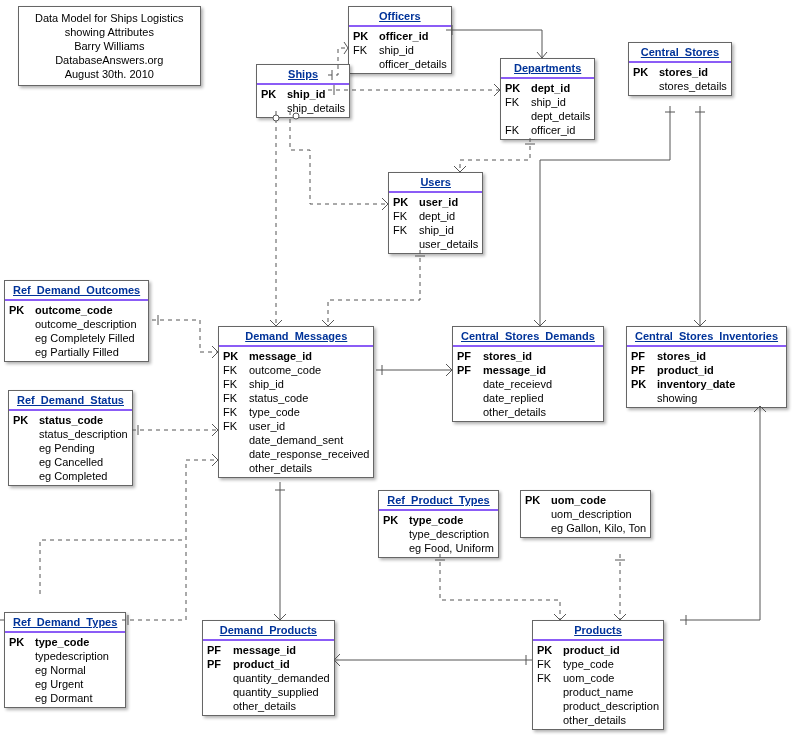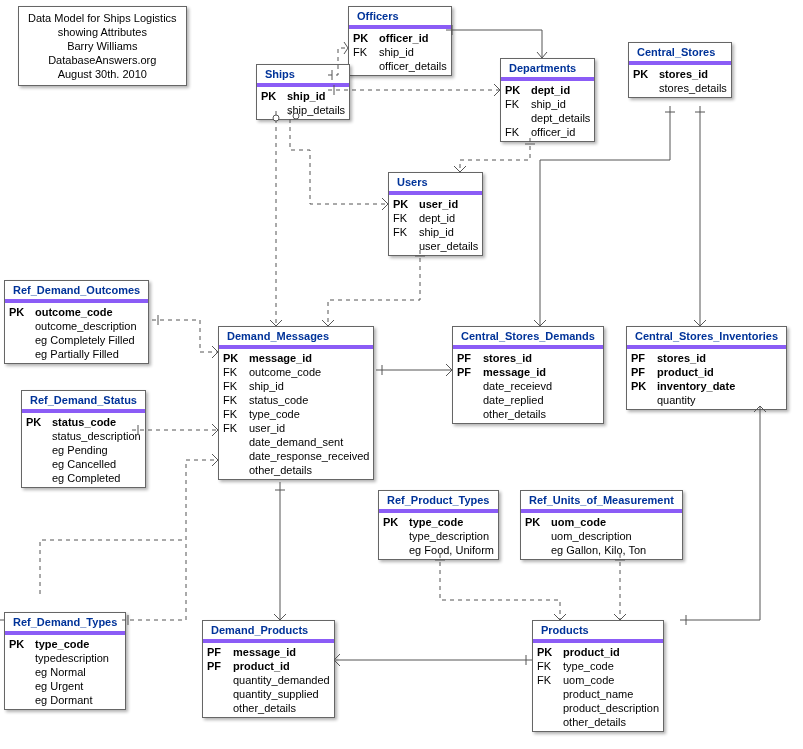--- a/index.html
+++ b/index.html
@@ -1,24 +1,24 @@
 <!DOCTYPE html>
 <html><head>
 <meta charset="utf-8">
 <style>
 body{margin:0;font-family:Arial,sans-serif;font-size:11px;background:#fff;color:#000;width:803px;height:749px;position:relative}
 .entity{position:absolute;border:1px solid #666;background:#fff;box-shadow:2px 2px 3px rgba(0,0,0,0.3)}
-.entity-title{font-weight:bold;color:#003399;padding:3px 8px;border-bottom:4px solid #8b5cf6;white-space:nowrap}
+.entity-title{font-weight:bold;color:#003399;text-align:center;padding:3px 8px;border-bottom:2px solid #8b5cf6;text-decoration:underline;white-space:nowrap}
 .entity-body{padding:2px 0}
 .row{display:flex;padding:0 4px;line-height:14px;white-space:nowrap}
 .keycol{width:24px;font-weight:bold;text-align:left}
 .keycol.fk{font-weight:normal}
 .attr{padding-left:2px}
 .pk{font-weight:bold}
-.infobox{position:absolute;border:1px solid #666;background:#fff;box-shadow:2px 2px 3px rgba(0,0,0,0.3);padding:4px 9px;text-align:center;line-height:14px}
+.infobox{position:absolute;border:1px solid #666;background:#fff;box-shadow:2px 2px 3px rgba(0,0,0,0.3);padding:4px 16px;text-align:center;line-height:14px}
 svg{position:absolute;top:0;left:0;pointer-events:none}
 line,polyline{stroke:#555;stroke-width:1;fill:none}
 .dashed{stroke-dasharray:4,4}
 </style>
 </head>
 <body>
 
 <div class="infobox" style="left:18px;top:6px">
   <div>Data Model for Ships Logistics</div>
   <div>showing Attributes</div>
@@ -209,25 +209,25 @@
       <div class="row">
         <div class="keycol">PF</div>
         <div class="attr pk">product_id</div>
       </div>
       <div class="row">
         <div class="keycol">PK</div>
         <div class="attr pk">inventory_date</div>
       </div>
       <div class="row">
         <div class="keycol"></div>
-        <div class="attr">quantity</div>
-      </div>
-    </div>
-  </div>
-<div class="entity" style="left:21px;top:390px">
+        <div class="attr">showing</div>
+      </div>
+    </div>
+  </div>
+<div class="entity" style="left:8px;top:390px">
     <div class="entity-title">Ref_Demand_Status</div>
     <div class="entity-body">
       <div class="row">
         <div class="keycol">PK</div>
         <div class="attr pk">status_code</div>
       </div>
       <div class="row">
         <div class="keycol"></div>
         <div class="attr">status_description</div>
       </div>
@@ -256,21 +256,20 @@
         <div class="keycol"></div>
         <div class="attr">type_description</div>
       </div>
       <div class="row">
         <div class="keycol"></div>
         <div class="attr">eg Food, Uniform</div>
       </div>
     </div>
   </div>
 <div class="entity" style="left:520px;top:490px">
-    <div class="entity-title">Ref_Units_of_Measurement</div>
     <div class="entity-body">
       <div class="row">
         <div class="keycol">PK</div>
         <div class="attr pk">uom_code</div>
       </div>
       <div class="row">
         <div class="keycol"></div>
         <div class="attr">uom_description</div>
       </div>
       <div class="row">

